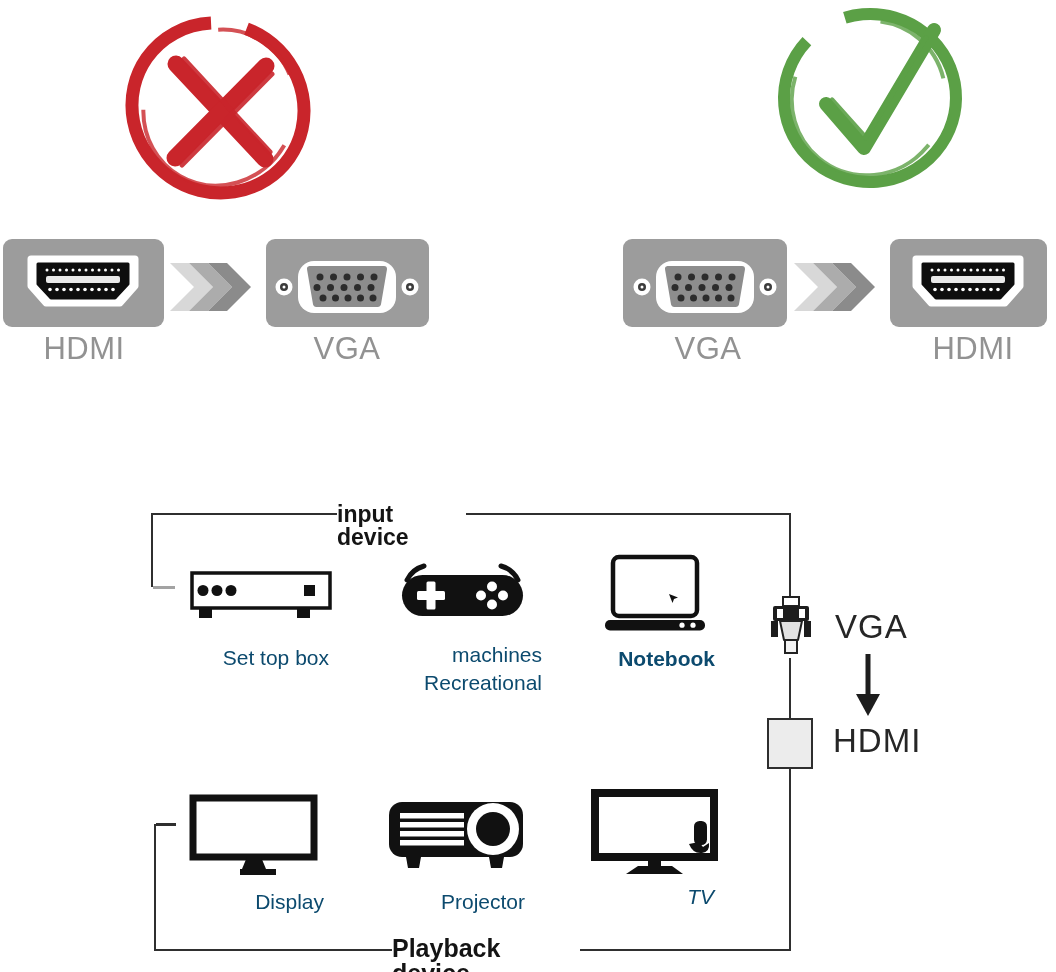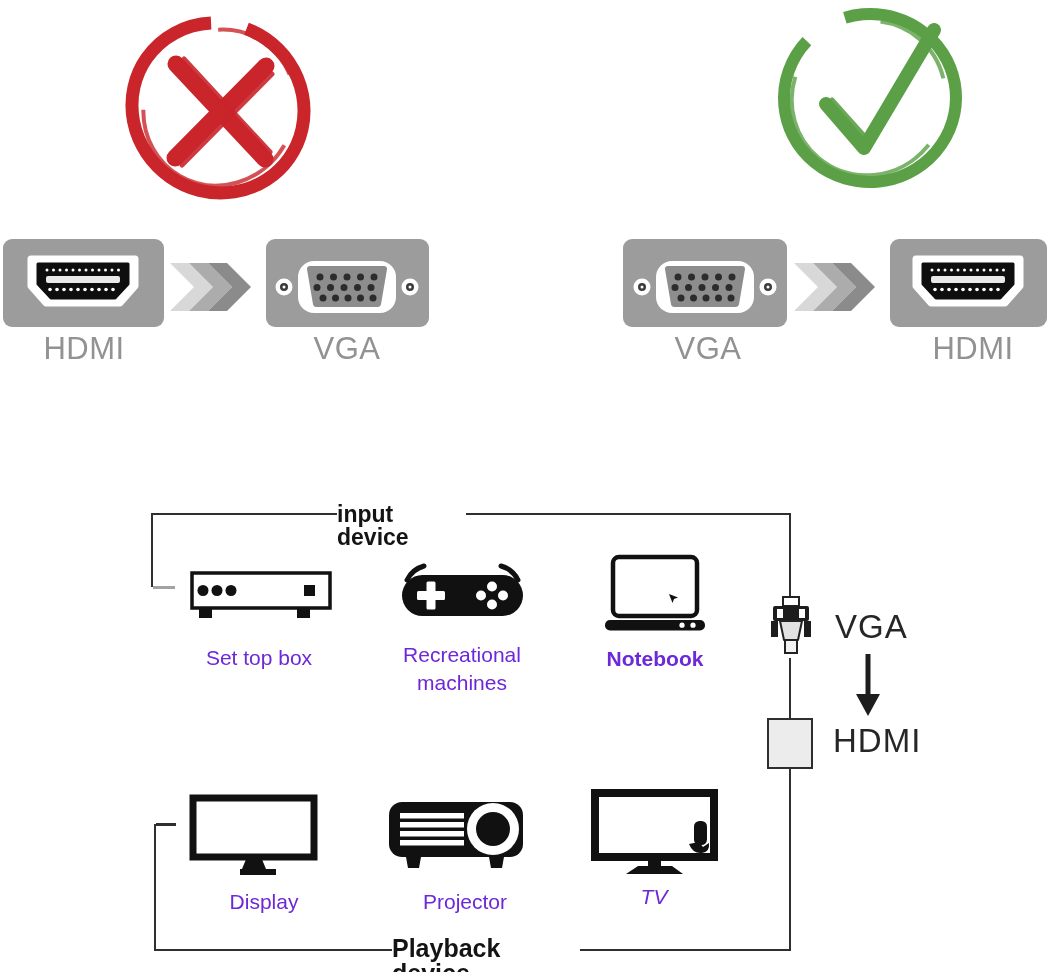--- a/index.html
+++ b/index.html
@@ -14,21 +14,21 @@
     font-size:31px;color:#929292;letter-spacing:.5px;line-height:1;
   }
   .hline{position:absolute;border-top:2.5px solid #2f2f2f;height:0;}
   .vline{position:absolute;border-left:2.5px solid #2f2f2f;width:0;}
   .tick-gray{position:absolute;border-top:3px solid #a3a3a3;height:0;}
   .tick-dark{position:absolute;border-top:3px solid #2f2f2f;height:0;}
   .group-label{
     position:absolute;font-weight:bold;color:#141414;line-height:1;
   }
   .dev-label{
-    position:absolute;font-size:21px;color:#6d28d9;text-align:center;line-height:28px;
+    position:absolute;font-size:21px;color:#0c4a6e;text-align:right;line-height:28px;
   }
   .adapter-word{
     position:absolute;font-size:33px;color:#262626;line-height:1;letter-spacing:1px;
   }
   .adapter-box{
     position:absolute;left:767px;top:718px;width:42px;height:47px;
     background:#ececec;border:2.5px solid #2e2e2e;
   }
   svg{display:block;}
 </style>
@@ -222,22 +222,22 @@
     <path d="M106 3 A27 27 0 0 1 123 17" stroke="#111" stroke-width="5" fill="none" stroke-linecap="round"></path>
     <rect x="7" y="12" width="121" height="41" rx="20.5" fill="#111"></rect>
     <rect x="22" y="28" width="28" height="9" rx="1.5" fill="#fff"></rect>
     <rect x="31.5" y="18.5" width="9" height="28" rx="1.5" fill="#fff"></rect>
     <circle cx="97" cy="23.5" r="5" fill="#fff"></circle>
       <circle cx="86" cy="32.5" r="5" fill="#fff"></circle>
     <circle cx="108" cy="32.5" r="5" fill="#fff"></circle>
       <circle cx="97" cy="41.5" r="5" fill="#fff"></circle>
   </svg>
   <div class="dev-label" style="left:382px;top:641px;width:160px;">
+    <div>machines</div>
     <div>Recreational</div>
-    <div>machines</div>
   </div>
 
   <svg class="abs" style="left:600px;top:550px;" width="110" height="85" viewBox="0 0 110 85">
     <rect x="13" y="7" width="84" height="59" rx="6" fill="#fff" stroke="#111" stroke-width="4.5"></rect>
     <path d="M69 44 l9 3.5 l-4 1.5 l-1.5 4 Z" fill="#111"></path>
     <rect x="5" y="70" width="100" height="10.5" rx="5" fill="#111"></rect>
     <circle cx="82" cy="75.2" r="2.6" fill="#fff"></circle>
       <circle cx="93" cy="75.2" r="2.6" fill="#fff"></circle>
   </svg>
   <div class="dev-label" style="left:595px;top:645px;width:120px;font-weight:bold;">Notebook</div>

